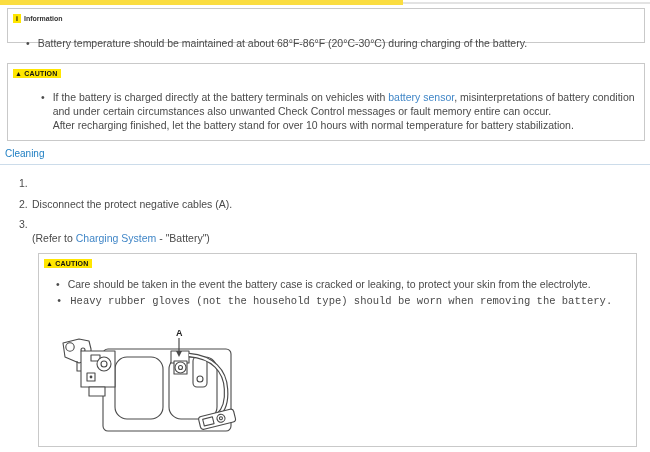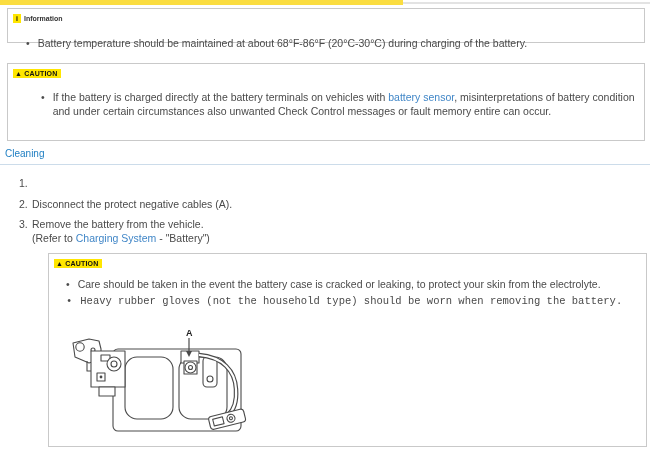--- a/index.html
+++ b/index.html
@@ -12,21 +12,21 @@
   .abs { position:absolute; }
 
   
   .top-line { left:0; top:2px; width:650px; height:2px; background:#e3e3e3; }
   .top-bar  { left:0; top:0; width:403px; height:5px; background:#fbdd40; }
 
   
   .box { position:absolute; border:1px solid #c9c9c9; background:#fff; }
   .box-info  { left:7px;  top:8px;   width:638px; height:35px; }
   .box-c1    { left:7px;  top:63px;  width:638px; height:78px; }
-  .box-c2    { left:38px; top:253px; width:599px; height:194px;margin-left:10px; }
+  .box-c2    { left:38px; top:253px; width:599px; height:194px; }
 
   
   .info-label { position:absolute; left:5px; top:5px; display:flex; align-items:center; gap:3px;
                 font-size:7px; font-weight:bold; color:#333; }
   .info-icon  { width:8px; height:9px; background:#ffe600; color:#111; font-size:7px; font-weight:bold;
                 display:flex; align-items:center; justify-content:center; }
   .caution-badge { position:absolute; left:5px; top:5px; background:#ffe600; color:#111;
                    font-size:7px; font-weight:bold; padding:1px 4px 1px 2px;
                    display:inline-flex; align-items:center; gap:2px; letter-spacing:.2px; }
   .warn-glyph { font-size:7px; line-height:7px; }
@@ -66,38 +66,38 @@
 </div>
 
 <div class="box box-c1">
   <div class="caution-badge">
     <span class="warn-glyph">▲</span>
     <span>CAUTION</span>
   </div>
   <div class="bullet-row body-text" style="left:33px; top:26px; width:612px;">
     <span>
       <span>If the battery is charged directly at the battery terminals on vehicles with </span><a class="lnk">battery sensor</a><span>, misinterpretations of battery condition and under certain circumstances also unwanted Check Control messages or fault memory entire can occur.</span><br>
+      <span>After recharging finished, let the battery stand for over 10 hours with normal temperature for battery stabilization.</span>
     </span>
   </div>
 </div>
 
 <div class="section-head">Cleaning</div>
 
 <div class="step body-text" style="top:176px; width:620px;">
   <span class="num">1.</span>
 </div>
 
 <div class="step body-text" style="top:197px; width:620px;">
   <span class="num">2.</span>
   <span>Disconnect the protect negative cables (A).</span>
 </div>
 
 <div class="step body-text" style="top:217px; width:620px;">
   <span class="num">3.</span>
-  <span>Remove the battery from the vehicle.</span>
 </div>
 <div class="sub-line body-text" style="top:231px;">
   <span>(Refer to </span><a class="lnk">Charging System</a><span> - "Battery")</span>
 </div>
 
 <div class="box box-c2">
   <div class="caution-badge">
     <span class="warn-glyph">▲</span>
     <span>CAUTION</span>
   </div>

